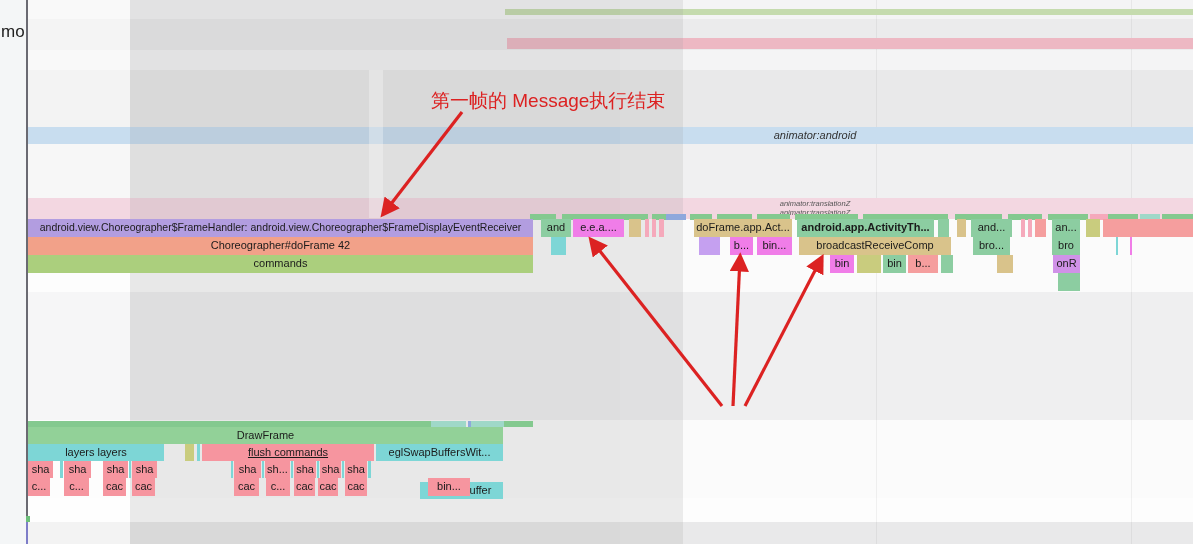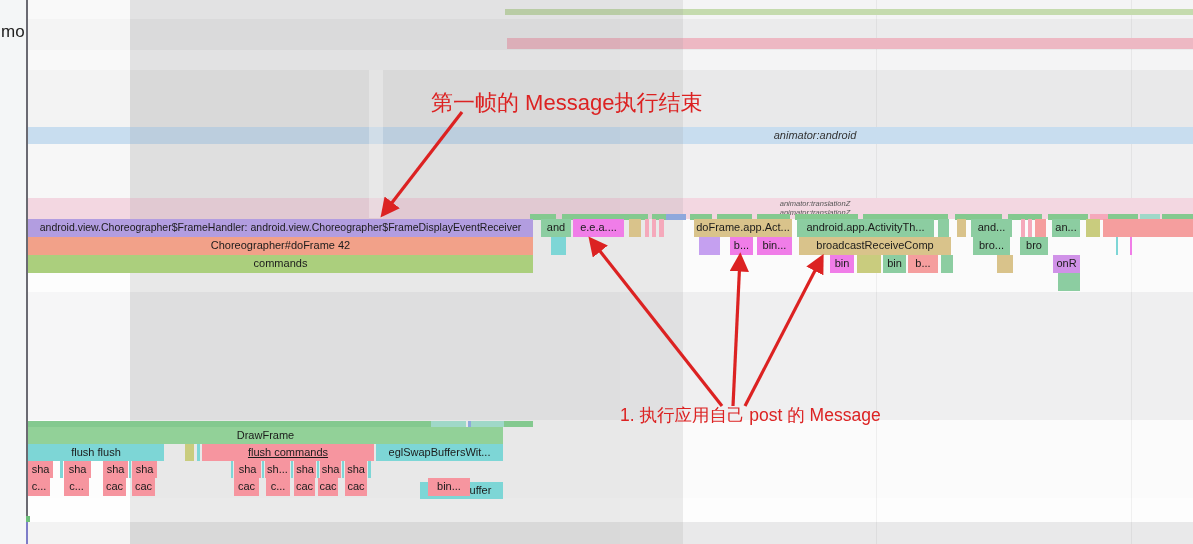--- a/index.html
+++ b/index.html
@@ -33,21 +33,21 @@
              font-size:11px;font-style:italic;color:#333;}
   .tz-label{position:absolute;left:700px;width:230px;text-align:center;
             font-size:7.5px;font-style:italic;color:#555;}
   .tz1{top:199px;} .tz2{top:208px;}
   
   .bgbar,.slice,.strip{position:absolute;box-sizing:border-box;}
   .slice{font-size:11px;color:#1b1b1b;text-align:center;white-space:nowrap;
          overflow:hidden;line-height:17px;}
   
   .note{position:absolute;color:#dc2222;white-space:nowrap;}
-  .note-top{left:431px;top:88px;font-size:22px;}
+  .note-top{left:431px;top:88px;font-size:19px;}
   .note-list{left:620px;top:404px;font-size:17.5px;line-height:23px;}
   svg.arrows{position:absolute;left:0;top:0;width:1193px;height:544px;pointer-events:none;}
 </style>
 </head>
 <body>
 
 <div class="stripe s1"></div>
 <div class="stripe s2"></div>
 <div class="stripe s3"></div>
 <div class="stripe s4"></div>
@@ -99,51 +99,51 @@
     <div class="strip" style="left: 471px; top: 421px; width: 33px; height: 6px; background: rgb(159, 216, 200);"></div>
     <div class="strip" style="left: 504px; top: 421px; width: 29px; height: 6px; background: rgb(132, 201, 143);"></div>
     <div class="slice" style="left: 28px; top: 219px; width: 505px; height: 18px; background: rgb(178, 157, 224); font-size: 10.5px;">android.view.Choreographer$FrameHandler: android.view.Choreographer$FrameDisplayEventReceiver</div>
     <div class="slice" style="left: 541px; top: 219px; width: 30px; height: 18px; background: rgb(140, 205, 161);">and</div>
     <div class="slice" style="left: 573px; top: 219px; width: 51px; height: 18px; background: rgb(240, 125, 232);">e.e.a....</div>
     <div class="slice" style="left: 629px; top: 219px; width: 12px; height: 18px; background: rgb(217, 195, 139);"></div>
     <div class="slice" style="left: 645px; top: 219px; width: 4px; height: 18px; background: rgb(245, 169, 187);"></div>
     <div class="slice" style="left: 652px; top: 219px; width: 4px; height: 18px; background: rgb(245, 169, 187);"></div>
     <div class="slice" style="left: 659px; top: 219px; width: 5px; height: 18px; background: rgb(245, 169, 187);"></div>
     <div class="slice" style="left: 694px; top: 219px; width: 98px; height: 18px; background: rgb(217, 195, 139);">doFrame.app.Act...</div>
-    <div class="slice" style="left: 797px; top: 219px; width: 137px; height: 18px; background: rgb(140, 205, 161);">android.app.ActivityTh...</div>
+    <div class="slice" style="left: 797px; top: 219px; width: 137px; height: 18px; background: rgb(140, 205, 161); font-weight: bold;">android.app.ActivityTh...</div>
     <div class="slice" style="left: 938px; top: 219px; width: 11px; height: 18px; background: rgb(140, 205, 161);"></div>
     <div class="slice" style="left: 957px; top: 219px; width: 9px; height: 18px; background: rgb(217, 195, 139);"></div>
     <div class="slice" style="left: 971px; top: 219px; width: 41px; height: 18px; background: rgb(140, 205, 161);">and...</div>
     <div class="slice" style="left: 1021px; top: 219px; width: 4px; height: 18px; background: rgb(245, 169, 187);"></div>
     <div class="slice" style="left: 1028px; top: 219px; width: 4px; height: 18px; background: rgb(245, 169, 187);"></div>
     <div class="slice" style="left: 1035px; top: 219px; width: 11px; height: 18px; background: rgb(245, 158, 158);"></div>
     <div class="slice" style="left: 1052px; top: 219px; width: 28px; height: 18px; background: rgb(140, 205, 161);">an...</div>
     <div class="slice" style="left: 1086px; top: 219px; width: 14px; height: 18px; background: rgb(201, 204, 126);"></div>
     <div class="slice" style="left: 1103px; top: 219px; width: 90px; height: 18px; background: rgb(245, 158, 158);"></div>
     <div class="slice" style="left: 28px; top: 237px; width: 505px; height: 18px; background: rgb(242, 161, 137);">Choreographer#doFrame 42</div>
     <div class="slice" style="left: 551px; top: 237px; width: 15px; height: 18px; background: rgb(125, 214, 214);"></div>
     <div class="slice" style="left: 699px; top: 237px; width: 21px; height: 18px; background: rgb(197, 160, 240);"></div>
     <div class="slice" style="left: 730px; top: 237px; width: 23px; height: 18px; background: rgb(240, 125, 232);">b...</div>
     <div class="slice" style="left: 757px; top: 237px; width: 35px; height: 18px; background: rgb(240, 125, 232);">bin...</div>
     <div class="slice" style="left: 799px; top: 237px; width: 152px; height: 18px; background: rgb(217, 195, 139);">broadcastReceiveComp</div>
     <div class="slice" style="left: 973px; top: 237px; width: 37px; height: 18px; background: rgb(140, 205, 161);">bro...</div>
-    <div class="slice" style="left: 1020px; top: 237px; width: 28px; height: 18px; background: rgb(140, 205, 161);">bro</div>
+    <div class="slice" style="left: 1052px; top: 237px; width: 28px; height: 18px; background: rgb(140, 205, 161);">bro</div>
     <div class="slice" style="left: 1116px; top: 237px; width: 2px; height: 18px; background: rgb(125, 214, 214);"></div>
     <div class="slice" style="left: 1130px; top: 237px; width: 2px; height: 18px; background: rgb(240, 125, 232);"></div>
     <div class="slice" style="left: 28px; top: 255px; width: 505px; height: 18px; background: rgb(171, 207, 125);">commands</div>
     <div class="slice" style="left: 830px; top: 255px; width: 24px; height: 18px; background: rgb(240, 125, 232);">bin</div>
     <div class="slice" style="left: 857px; top: 255px; width: 24px; height: 18px; background: rgb(201, 204, 126);"></div>
     <div class="slice" style="left: 883px; top: 255px; width: 23px; height: 18px; background: rgb(140, 205, 161);">bin</div>
     <div class="slice" style="left: 908px; top: 255px; width: 30px; height: 18px; background: rgb(245, 158, 158);">b...</div>
     <div class="slice" style="left: 941px; top: 255px; width: 12px; height: 18px; background: rgb(140, 205, 161);"></div>
     <div class="slice" style="left: 997px; top: 255px; width: 16px; height: 18px; background: rgb(217, 195, 139);"></div>
     <div class="slice" style="left: 1053px; top: 255px; width: 27px; height: 18px; background: rgb(208, 146, 232);">onR</div>
     <div class="slice" style="left: 1058px; top: 273px; width: 22px; height: 18px; background: rgb(140, 205, 161);"></div>
     <div class="slice" style="left: 28px; top: 427px; width: 475px; height: 17px; background: rgb(146, 209, 152);">DrawFrame</div>
-    <div class="slice" style="left: 28px; top: 444px; width: 136px; height: 17px; background: rgb(125, 214, 214);">flush flush</div>
+    <div class="slice" style="left: 28px; top: 444px; width: 136px; height: 17px; background: rgb(125, 214, 214);">layers layers</div>
     <div class="slice" style="left: 185px; top: 444px; width: 9px; height: 17px; background: rgb(201, 204, 126);"></div>
     <div class="slice" style="left: 197px; top: 444px; width: 3px; height: 17px; background: rgb(125, 214, 214);"></div>
     <div class="slice" style="left: 202px; top: 444px; width: 172px; height: 17px; background: rgb(246, 149, 159); text-decoration: underline;">flush commands</div>
     <div class="slice" style="left: 376px; top: 444px; width: 127px; height: 17px; background: rgb(125, 214, 214);">eglSwapBuffersWit...</div>
     <div class="slice" style="left: 28px; top: 461px; width: 25px; height: 17px; background: rgb(246, 149, 159);">sha</div>
     <div class="slice" style="left: 60px; top: 461px; width: 3px; height: 17px; background: rgb(125, 214, 214);"></div>
     <div class="slice" style="left: 64px; top: 461px; width: 27px; height: 17px; background: rgb(246, 149, 159);">sha</div>
     <div class="slice" style="left: 103px; top: 461px; width: 25px; height: 17px; background: rgb(246, 149, 159);">sha</div>
     <div class="slice" style="left: 129px; top: 461px; width: 2px; height: 17px; background: rgb(125, 214, 214);"></div>
     <div class="slice" style="left: 132px; top: 461px; width: 25px; height: 17px; background: rgb(246, 149, 159);">sha</div>
@@ -172,21 +172,20 @@
   </div>
 
 <div class="left-rail"></div>
 <div class="rail-border"></div>
 <div class="rail-green"></div>
 <div class="rail-blue"></div>
 <div class="rail-label">mo</div>
 
 <div class="note note-top">第一帧的 Message执行结束</div>
 <div class="note note-list">
-  <div>1. 执行应用自己 post 的 Message</div>
 </div>
 <svg class="arrows" id="arrow-svg">
   <defs>
     <marker id="ah" markerWidth="6" markerHeight="6" refX="4.2" refY="3" orient="auto">
       <path d="M0,0 L6,3 L0,6 Z" fill="#dc2222"></path>
     </marker>
   </defs>
 <line x1="462" y1="112" x2="384" y2="213" stroke="#dc2222" stroke-width="3.2" marker-end="url(#ah)"></line>
     <line x1="722" y1="406" x2="592" y2="241" stroke="#dc2222" stroke-width="3.2" marker-end="url(#ah)"></line>
     <line x1="733" y1="406" x2="740" y2="258" stroke="#dc2222" stroke-width="3.2" marker-end="url(#ah)"></line>

